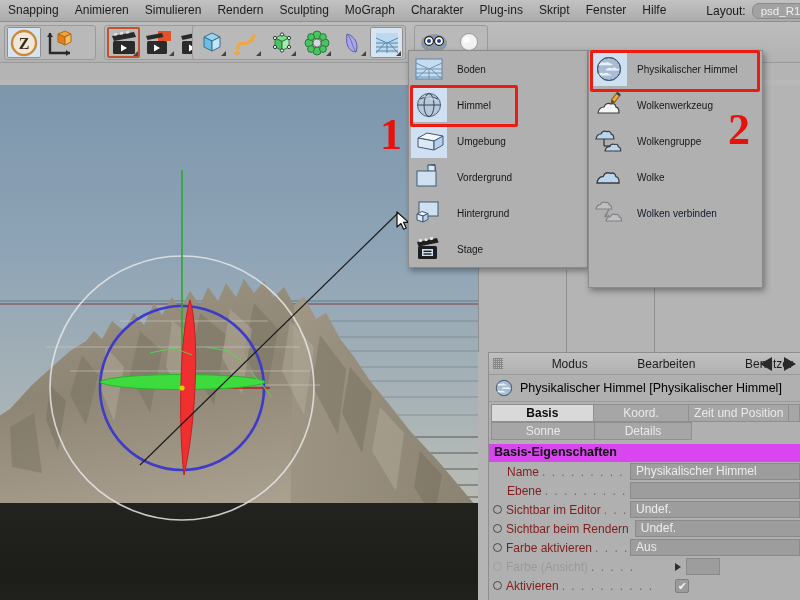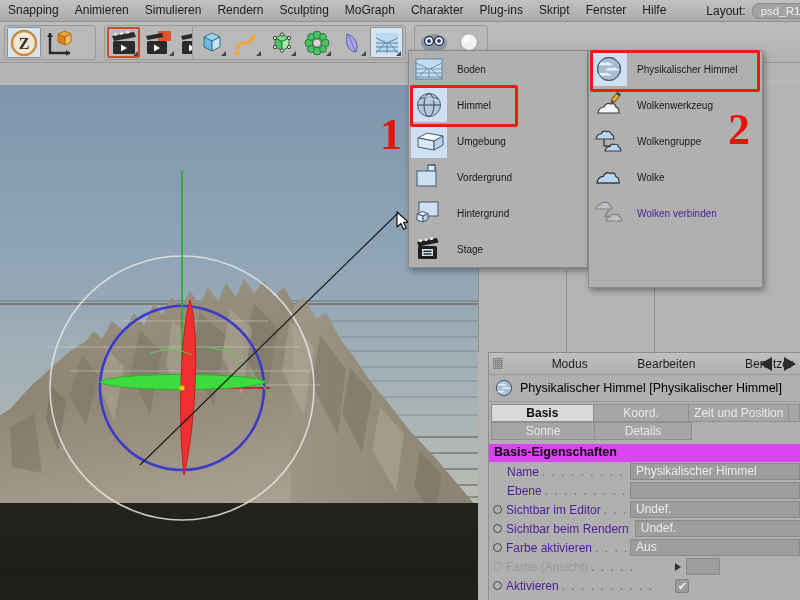--- a/index.html
+++ b/index.html
@@ -97,21 +97,21 @@
   }
   .menu-item {
     position: relative; height: 36px; display: flex; align-items: center;
   }
   .menu-ico {
     width: 36px; height: 34px; margin-left: 2px; flex: 0 0 36px;
     display: flex; align-items: center; justify-content: center;
   }
   .menu-ico.sel { background: #cfe0f2; }
   .menu-lbl { font-size: 10px; color: #171717; margin-left: 10px; white-space: nowrap; }
-  .menu-lbl.dim { color: #4c1d95; }
+  .menu-lbl.dim { color: #0f172a; }
 
   
   .attr {
     position: absolute; left: 488px; top: 352px; width: 312px; height: 248px;
     background: #b0b0b0; border-top: 1px solid #8e8e8e; border-left: 1px solid #8e8e8e;
   }
   .attr-menubar {
     height: 22px; display: flex; align-items: center;
     background: linear-gradient(to bottom,#c0c0c0,#b0b0b0);
     border-bottom: 1px solid #9a9a9a; position: relative; justify-content: space-between;
@@ -136,21 +136,21 @@
   }
   .tab.active { background: #d9d9d9; color: #0d0d0d; font-weight: 700; }
   .sec-head {
     margin-top: 4px; height: 18px; background: #d946ef;
     font-size: 12.5px; font-weight: 700; color: #0d0d0d; line-height: 17px; padding-left: 5px;
   }
   .prow { height: 19px; display: flex; align-items: center; padding-left: 4px; }
   .radio { width: 9px; height: 9px; border: 1px solid #4a4a4a; border-radius: 50%;
     flex: 0 0 9px; margin-right: 4px; background: #b0b0b0; }
   .radio.dim { border-color: #9d9d9d; }
-  .plab { font-size: 12px; color: #4c1d95; white-space: nowrap; }
+  .plab { font-size: 12px; color: #7f1d1d; white-space: nowrap; }
   .plab.dim { color: #9a9a9a; }
   .dots { flex: 1; overflow: hidden; white-space: nowrap; font-size: 12px;
     color: #6e6e6e; letter-spacing: 1.5px; margin: 0 3px; }
   .pfield {
     flex: 0 0 auto; height: 17px; background: #9d9d9d; border: 1px solid #8a8a8a;
     font-size: 12px; color: #ececec; line-height: 15px; padding-left: 5px;
     overflow: hidden; white-space: nowrap;
   }
   .pfield.empty { color: transparent; }
   .arrow-right { width:0;height:0;border-top:4px solid transparent;border-bottom:4px solid transparent;

